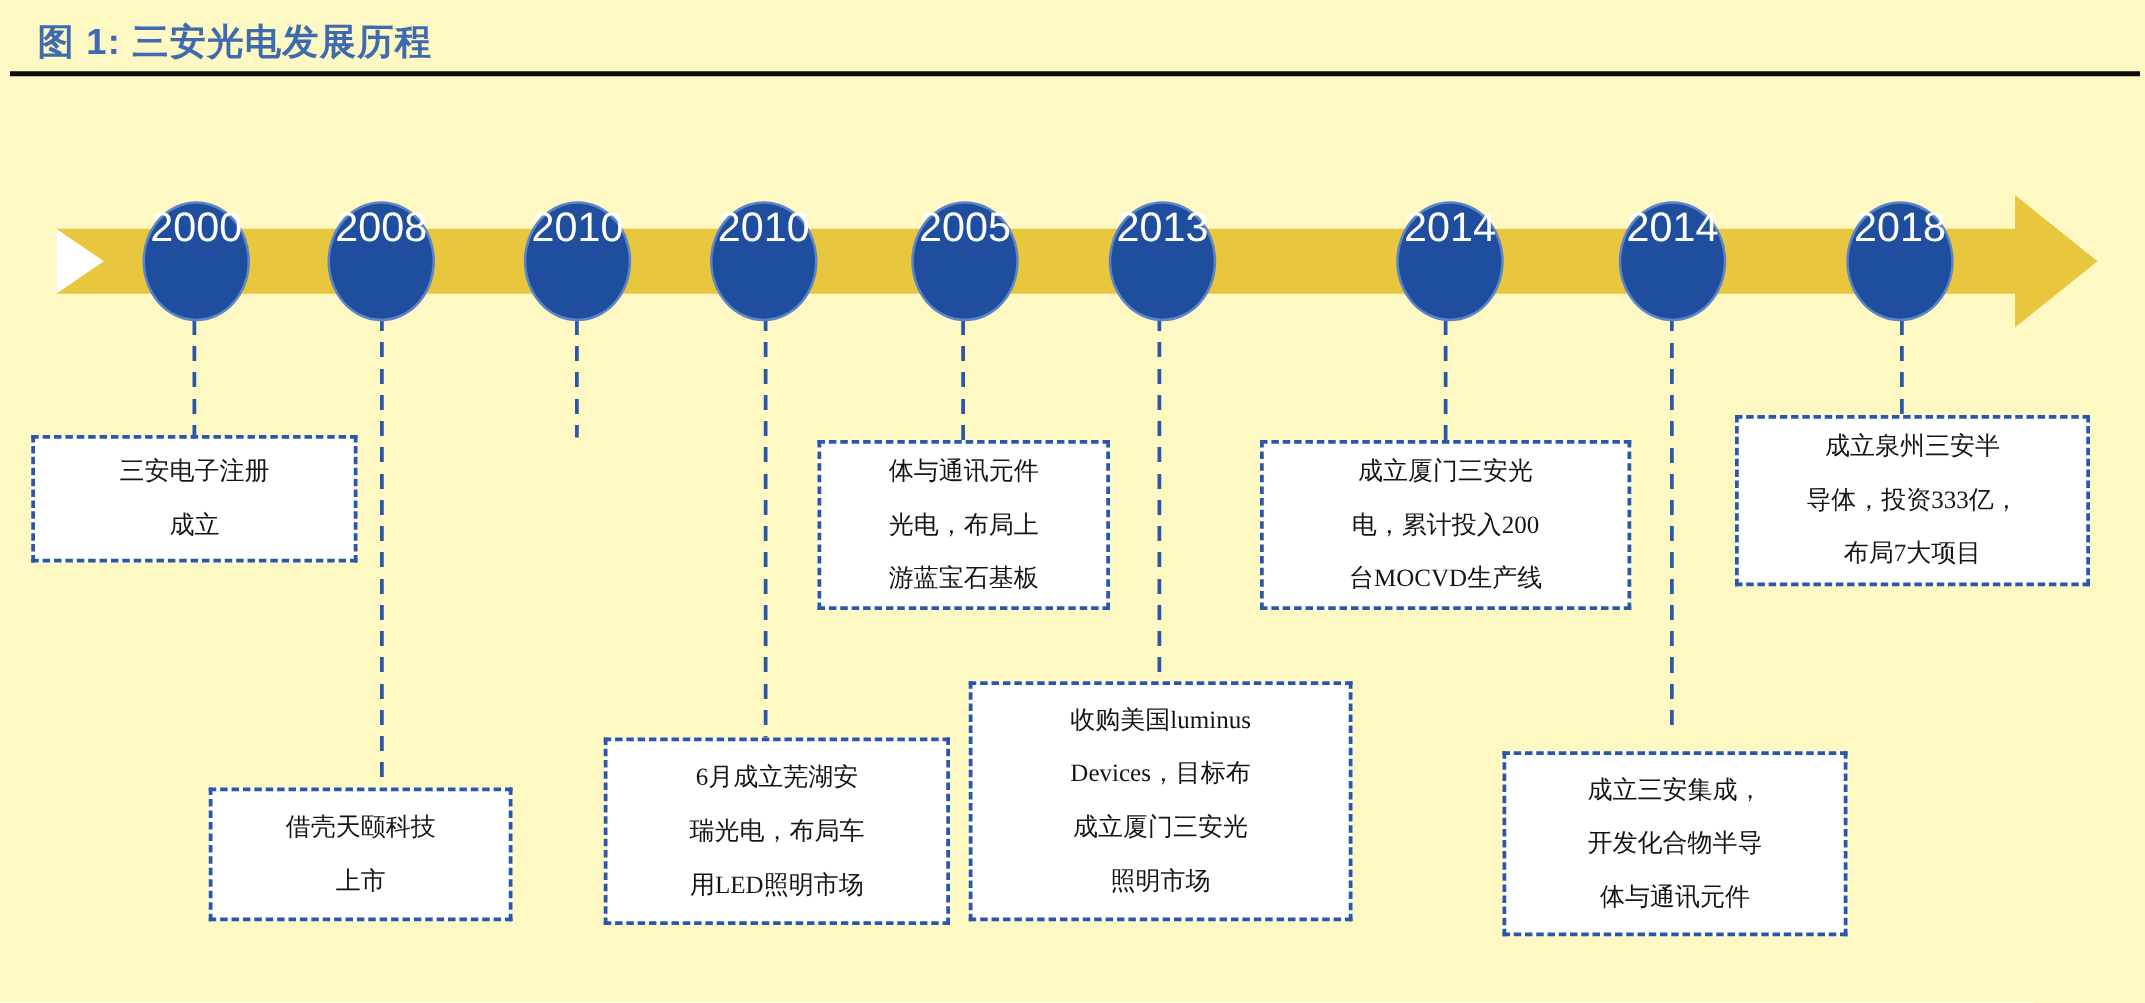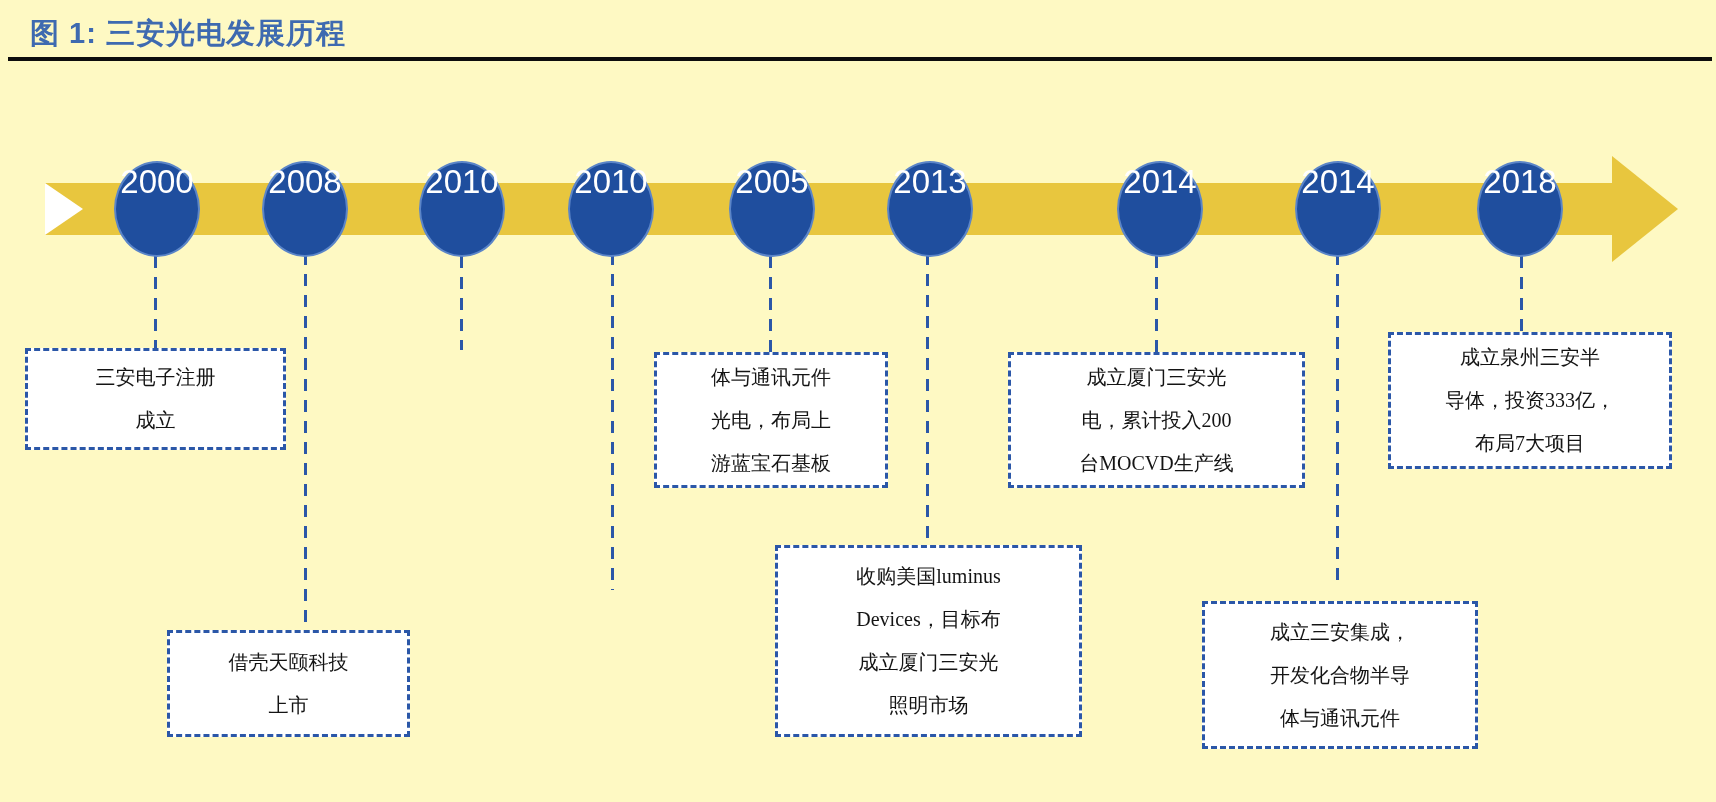--- a/index.html
+++ b/index.html
@@ -101,20 +101,23 @@
       <span>2014</span>
     </div>
   <div class="year-circle" style="left:1477px">
       <span>2018</span>
     </div>
 
   <div class="event-box" style="left:25px;top:348px;width:261px;height:102px">三安电子注册
 成立</div>
   <div class="event-box" style="left:167px;top:630px;width:243px;height:107px">借壳天颐科技
 上市</div>
+  <div class="event-box" style="left:483px;top:590px;width:277px;height:150px">6月成立芜湖安
+瑞光电，布局车
+用LED照明市场</div>
   <div class="event-box" style="left:654px;top:352px;width:234px;height:136px">体与通讯元件
 光电，布局上
 游蓝宝石基板</div>
   <div class="event-box" style="left:775px;top:545px;width:307px;height:192px">收购美国luminus
 Devices，目标布
 成立厦门三安光
 照明市场</div>
   <div class="event-box" style="left:1008px;top:352px;width:297px;height:136px">成立厦门三安光
 电，累计投入200
 台MOCVD生产线</div>

